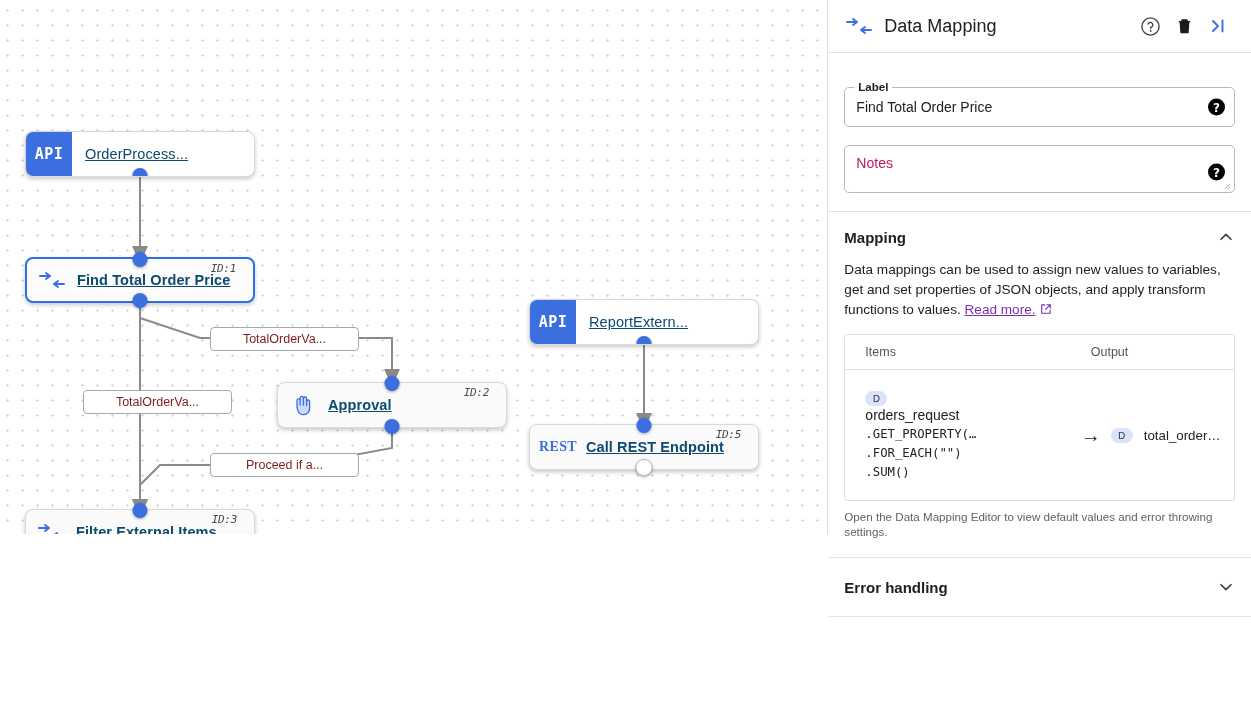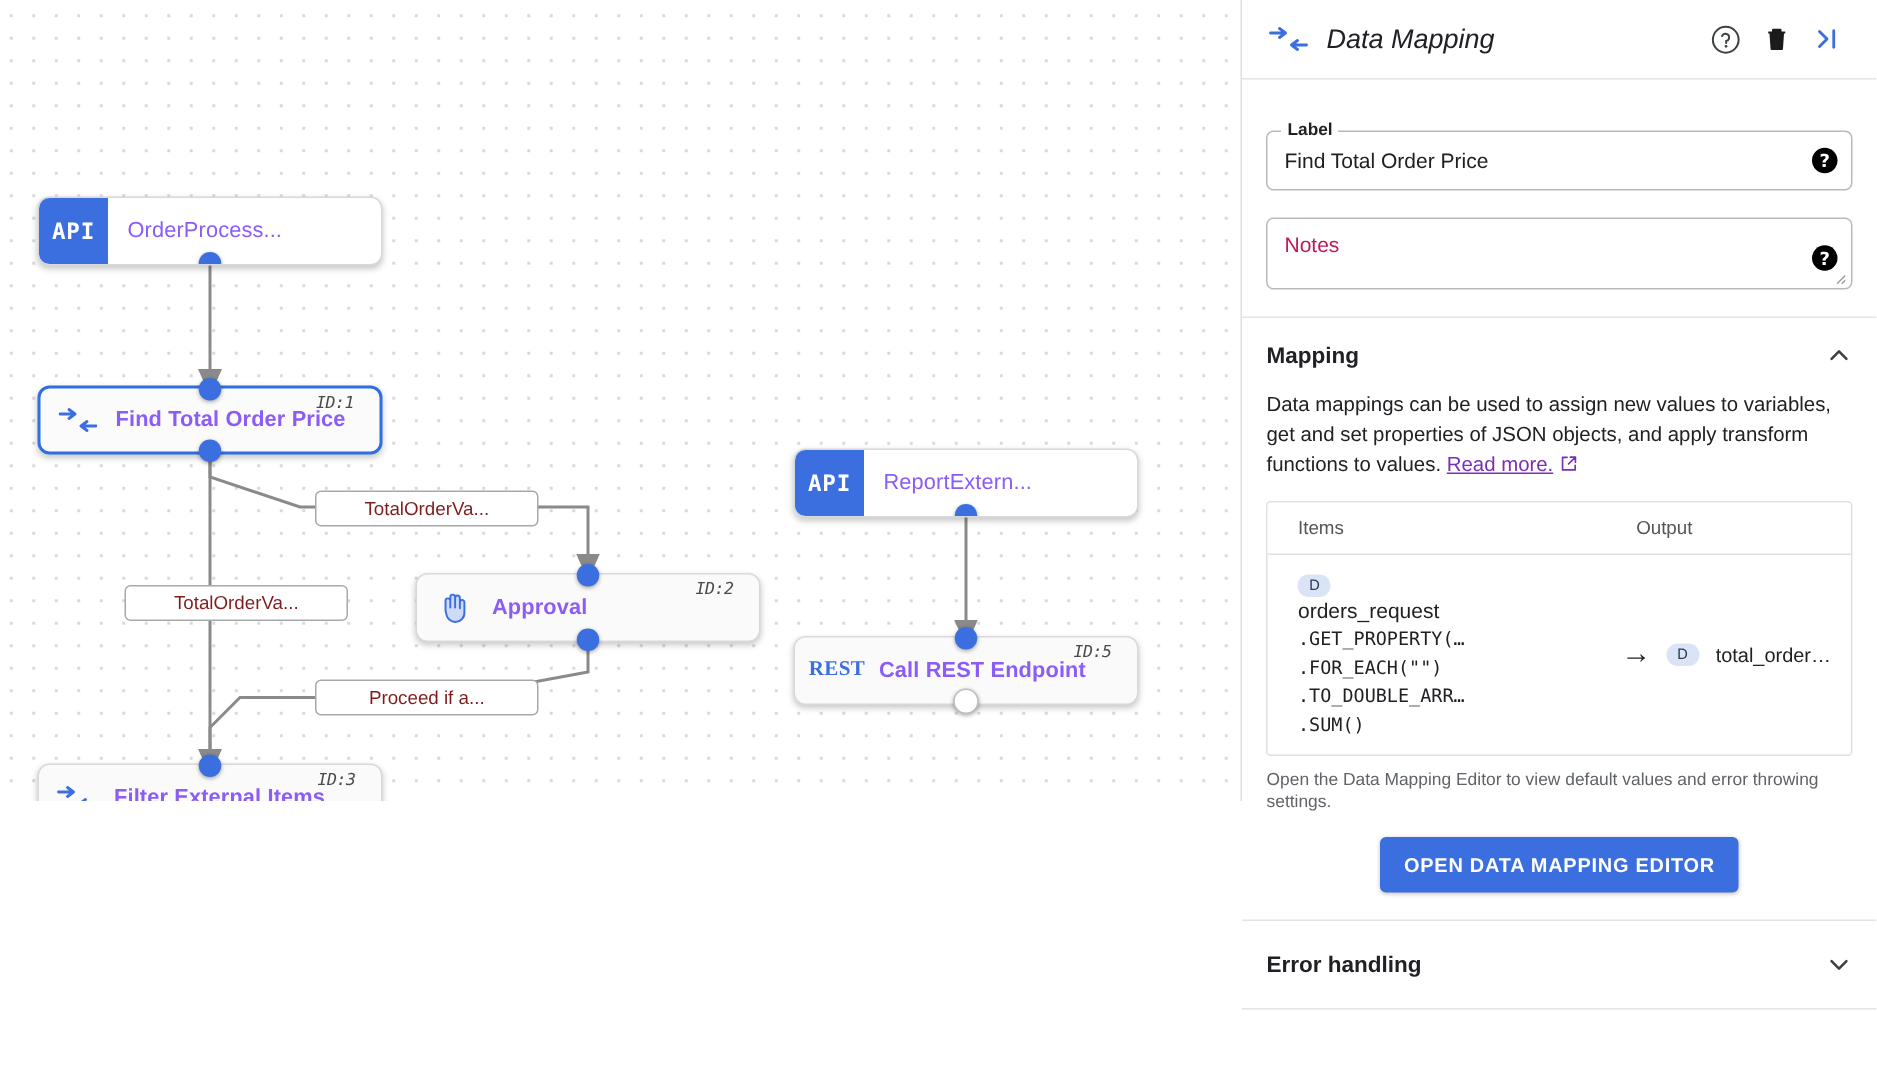--- a/index.html
+++ b/index.html
@@ -25,22 +25,23 @@
 
   .node{
     position:absolute;display:flex;align-items:center;
     height:46px;border-radius:8px;background:#fafafa;
     border:1px solid #d9d9dd;
     box-shadow:0 2px 4px rgba(0,0,0,.22);
     box-sizing:border-box;
   }
   .node.selected{border:2px solid #2f6fe0;background:#fbfbfb;}
   .node .nlabel{
-    font-size:14.5px;font-weight:bold;color:#8b5cf6;letter-spacing:.1px;
+    font-size:14.5px;font-weight:bold;color:#0c4a6e;letter-spacing:.1px;
     white-space:nowrap;
+    text-decoration:underline;
   }
   .node .nid{
     position:absolute;top:3px;right:17px;
     font-size:11px;color:#4a4a4a;font-family:"DejaVu Sans Mono",monospace;
     letter-spacing:-.3px;
     font-style:italic;
   }
   
   .node.api{background:#ffffff;padding:0;overflow:hidden;}
   .node.api .apibadge{
@@ -74,21 +75,21 @@
     font-size:12.5px;color:#7f1d1d;padding:0 10px;white-space:nowrap;box-sizing:border-box;
   }
 
   
   .panel{width:423px;height:723px;background:#fff;display:flex;flex-direction:column;}
   .panel-header{
     height:52px;flex:0 0 52px;display:flex;align-items:center;
     border-bottom:1px solid #e4e4e4;padding:0 16px 0 18px;gap:0;
   }
   .panel-header .hicon{width:30px;display:flex;align-items:center;color:#3b6fe0;}
-  .panel-title{font-size:18px;color:#202124;margin-left:8px;flex:1;font-style:italic;}
+  .panel-title{font-size:18px;color:#202124;margin-left:8px;flex:1;}
   .hbtn{width:34px;height:34px;display:flex;align-items:center;justify-content:center;cursor:pointer;}
 
   .section{border-bottom:1px solid #e4e4e4;padding:16px 16px 18px 16px;}
   .section-head{
     display:flex;align-items:center;justify-content:space-between;
     font-size:15px;font-weight:bold;color:#202124;cursor:pointer;
   }
   .chev{width:18px;height:18px;display:block;}
 
   .field{
@@ -308,37 +309,33 @@
           <div class="c c-in">Items</div>
           <div class="c c-out">Output</div>
         </div>
         <div class="map-row">
           <div class="c-in">
             <div class="chip">D</div>
             <div class="expr">
               <div class="plain">orders_request</div>
               <div>.GET_PROPERTY(…</div>
               <div>.FOR_EACH("")</div>
-              <div>.TO_DOUBLE_ARR…</div>
               <div>.SUM()</div>
             </div>
           </div>
           <div class="arrow">→</div>
           <div class="out-cell">
             <div class="chip">D</div>
             <div class="oname">total_order…</div>
           </div>
         </div>
       </div>
 
       <div class="note">Open the Data Mapping Editor to view default values and error throwing settings.</div>
 
-      <div class="btn-wrap">
-        <button class="primary-btn">OPEN DATA MAPPING EDITOR</button>
-      </div>
     </div>
 
     <div class="section collapsed">
       <div class="section-head">
         <span>Error handling</span>
         <svg class="chev" viewBox="0 0 20 20">
           <path d="M4.5,7.5 L10,13 L15.5,7.5" fill="none" stroke="#3c4043" stroke-width="1.9" stroke-linecap="round" stroke-linejoin="round"></path>
         </svg>
       </div>
     </div>

